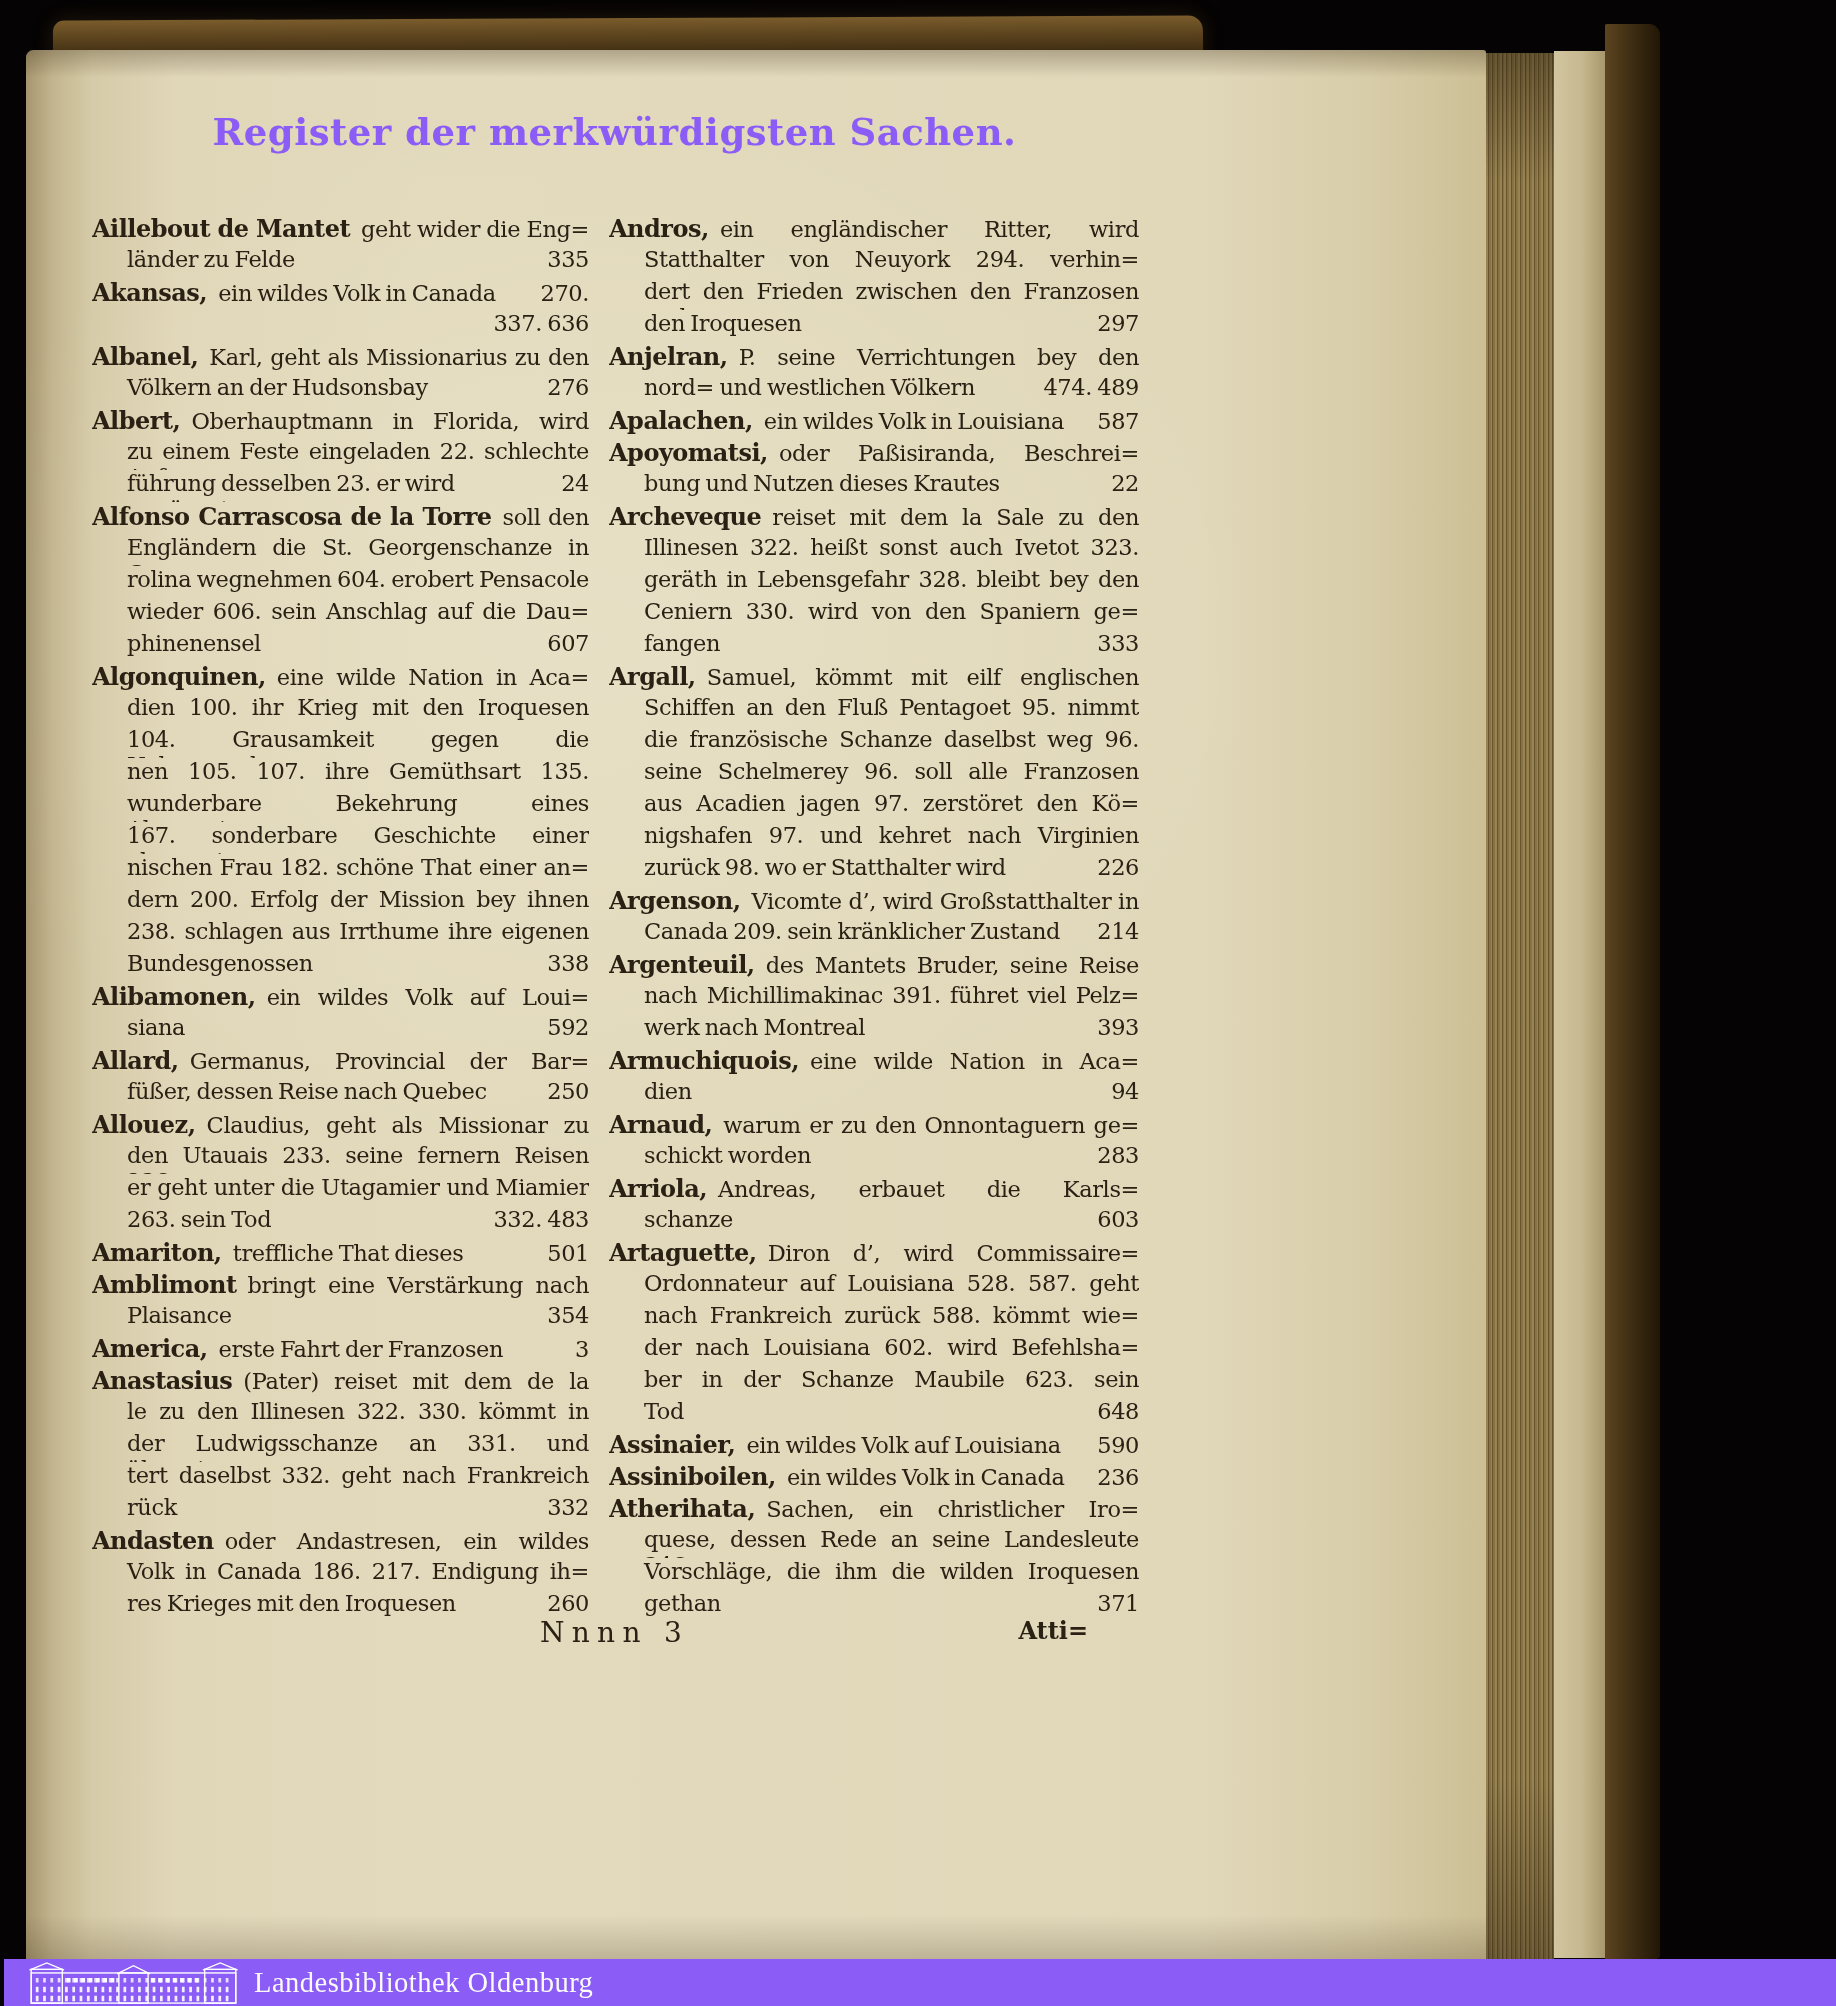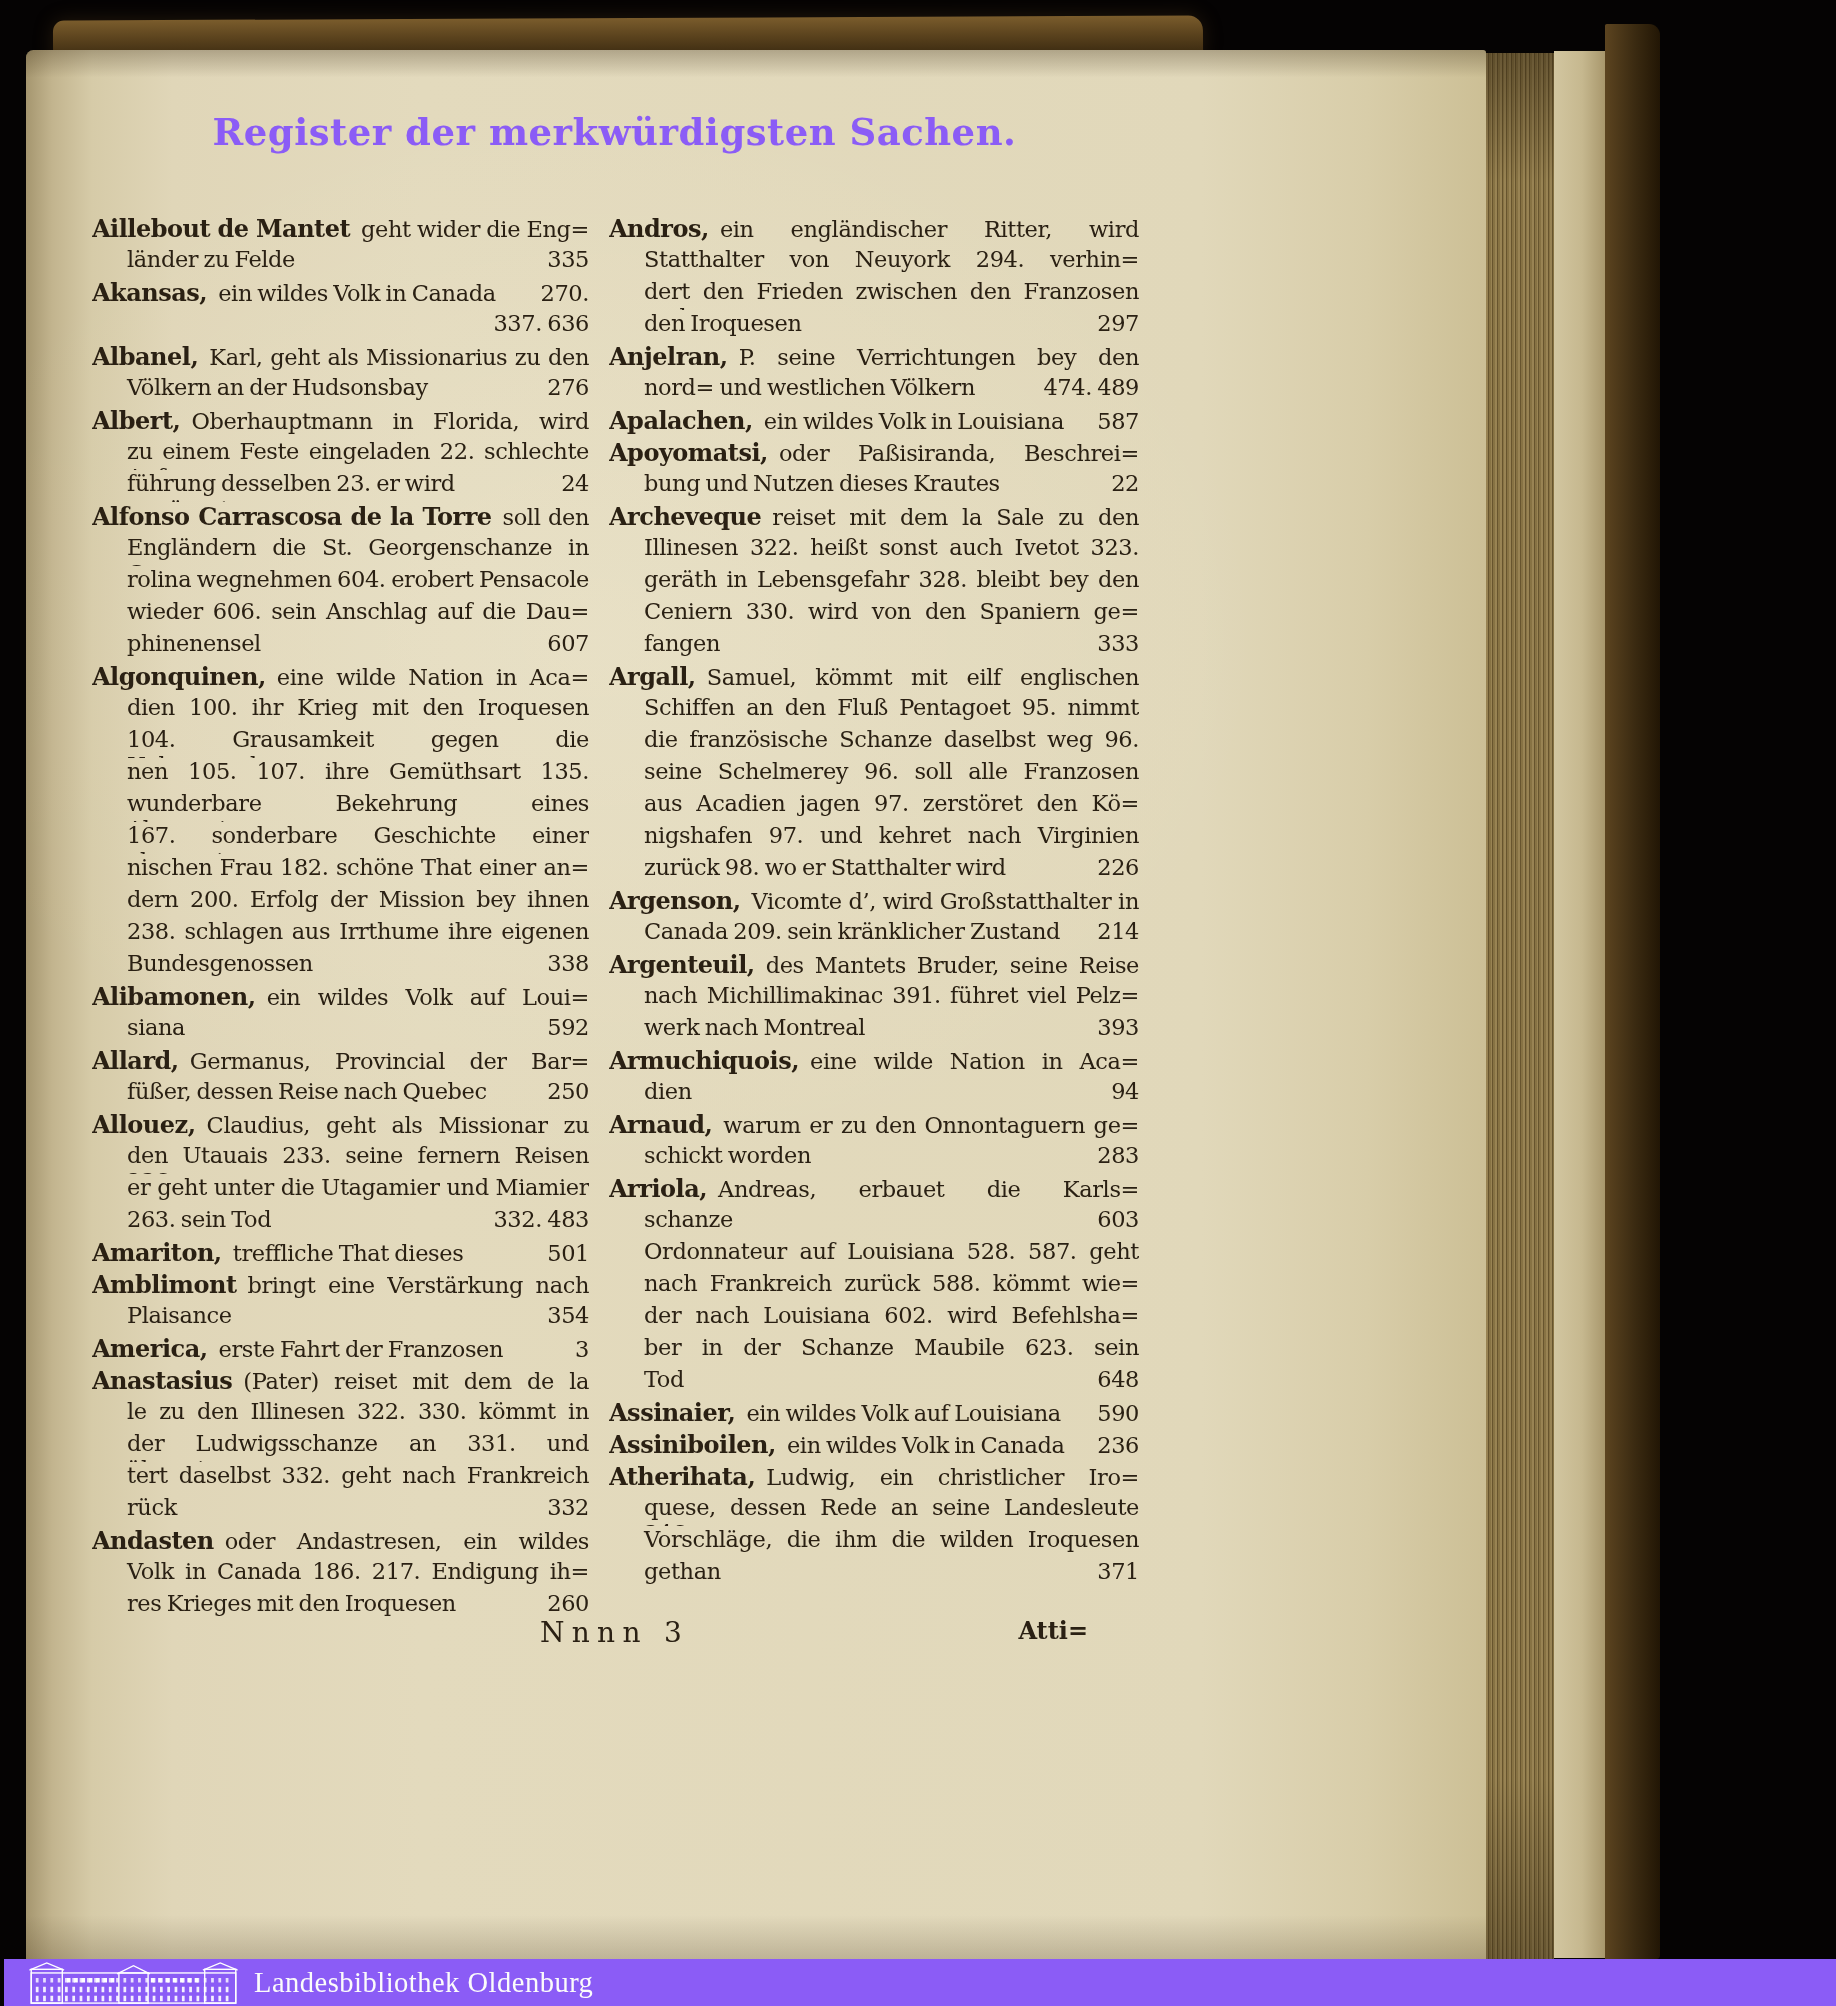--- a/index.html
+++ b/index.html
@@ -406,20 +406,24 @@
       <span class="num">283</span>
     </div>
     <div class="line">
       <span class="line-main"><b class="term">Arriola,</b><span class="body">Andreas, erbauet die Karls=</span></span>
       <span class="num"></span>
     </div>
     <div class="line indent haspage">
       <span class="line-main"><span class="body">schanze</span></span>
       <span class="num">603</span>
     </div>
+    <div class="line">
+      <span class="line-main"><b class="term">Artaguette,</b><span class="body">Diron d’, wird Commissaire=</span></span>
+      <span class="num"></span>
+    </div>
     <div class="line indent">
       <span class="line-main"><span class="body">Ordonnateur auf Louisiana 528. 587. geht</span></span>
       <span class="num"></span>
     </div>
     <div class="line indent">
       <span class="line-main"><span class="body">nach Frankreich zurück 588. kömmt wie=</span></span>
       <span class="num"></span>
     </div>
     <div class="line indent">
       <span class="line-main"><span class="body">der nach Louisiana 602. wird Befehlsha=</span></span>
@@ -435,21 +439,21 @@
     </div>
     <div class="line haspage">
       <span class="line-main"><b class="term">Assinaier,</b><span class="body">ein wildes Volk auf Louisiana</span></span>
       <span class="num">590</span>
     </div>
     <div class="line haspage">
       <span class="line-main"><b class="term">Assiniboilen,</b><span class="body">ein wildes Volk in Canada</span></span>
       <span class="num">236</span>
     </div>
     <div class="line">
-      <span class="line-main"><b class="term">Atherihata,</b><span class="body">Ludwig, ein christlicher Iro=</span></span>
+      <span class="line-main"><b class="term">Atherihata,</b><span class="body">Sachen, ein christlicher Iro=</span></span>
       <span class="num"></span>
     </div>
     <div class="line indent">
       <span class="line-main"><span class="body">quese, dessen Rede an seine Landesleute 346.</span></span>
       <span class="num"></span>
     </div>
     <div class="line indent">
       <span class="line-main"><span class="body">Vorschläge, die ihm die wilden Iroquesen</span></span>
       <span class="num"></span>
     </div>

